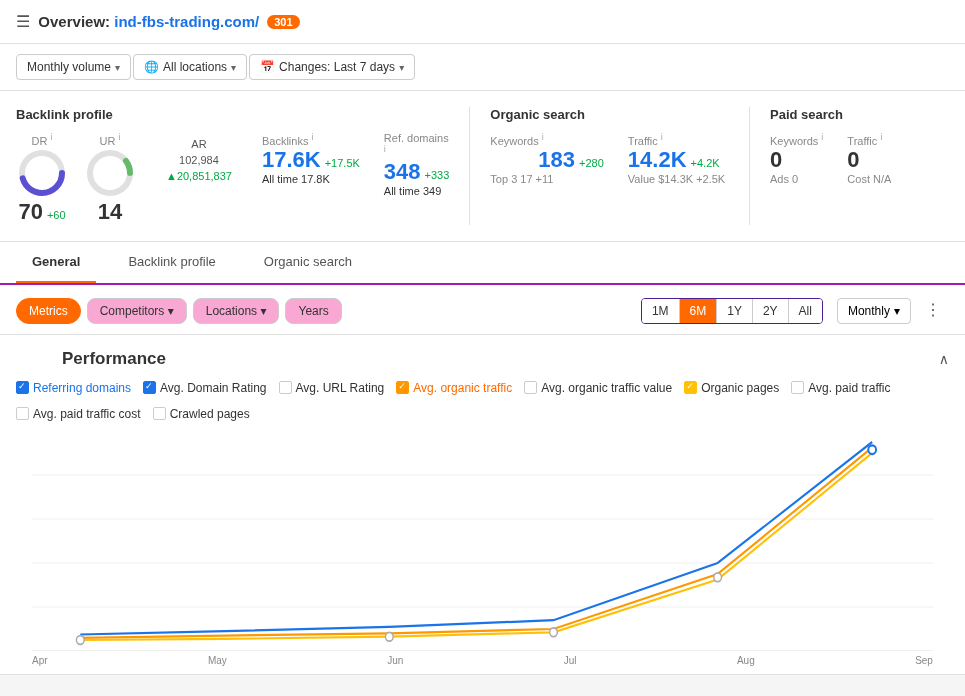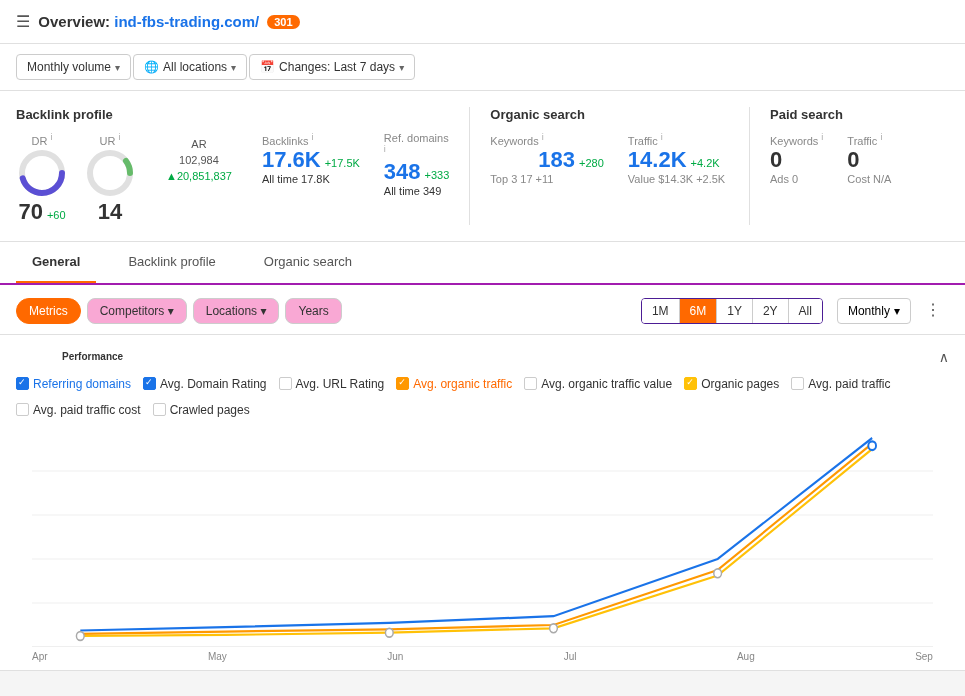--- a/index.html
+++ b/index.html
@@ -65,21 +65,21 @@
     .time-btns { display: flex; gap: 0; border: 1px solid #4c1d95; border-radius: 4px; overflow: hidden; }
     .time-btn { padding: 5px 10px; font-size: 12px; cursor: pointer; background: #fff; color: #333; border: none; border-right: 1px solid #ccc; }
     .time-btn:last-child { border-right: none; }
     .time-btn.active { background: #ff6900; color: #fff; }
     .monthly-btn { display: flex; align-items: center; gap: 4px; border: 1px solid #ccc; border-radius: 4px; padding: 5px 10px; cursor: pointer; background: #fff; font-size: 12px; margin-left: 8px; }
     .more-btn { padding: 5px 8px; cursor: pointer; color: #555; font-size: 16px; }
 
     
     .performance-section { background: #fff; margin-top: 0; padding: 14px 16px 0; border-bottom: 1px solid #e0e0e0; }
     .perf-header { display: flex; justify-content: space-between; align-items: center; margin-bottom: 12px; }
-    .perf-title { font-size: 10px; font-weight: bold; color: #333; padding-left: 46px; }
+    .perf-title { font-size: 17px; font-weight: bold; color: #333; padding-left: 46px; }
     .collapse-btn { cursor: pointer; color: #555; font-size: 14px; }
 
     
     .checkboxes-row { display: flex; flex-wrap: wrap; gap: 12px; align-items: center; margin-bottom: 10px; }
     .check-item { display: flex; align-items: center; gap: 4px; font-size: 12px; color: #333; cursor: pointer; }
     .check-box { width: 13px; height: 13px; border: 1.5px solid #ccc; border-radius: 2px; display: inline-block; position: relative; }
     .check-box.blue { background: #1a73e8; border-color: #1a73e8; }
     .check-box.blue::after { content: '✓'; color: #fff; font-size: 9px; position: absolute; top: -1px; left: 1px; }
     .check-box.orange { background: #ff9800; border-color: #ff9800; }
     .check-box.orange::after { content: '✓'; color: #fff; font-size: 9px; position: absolute; top: -1px; left: 1px; }

